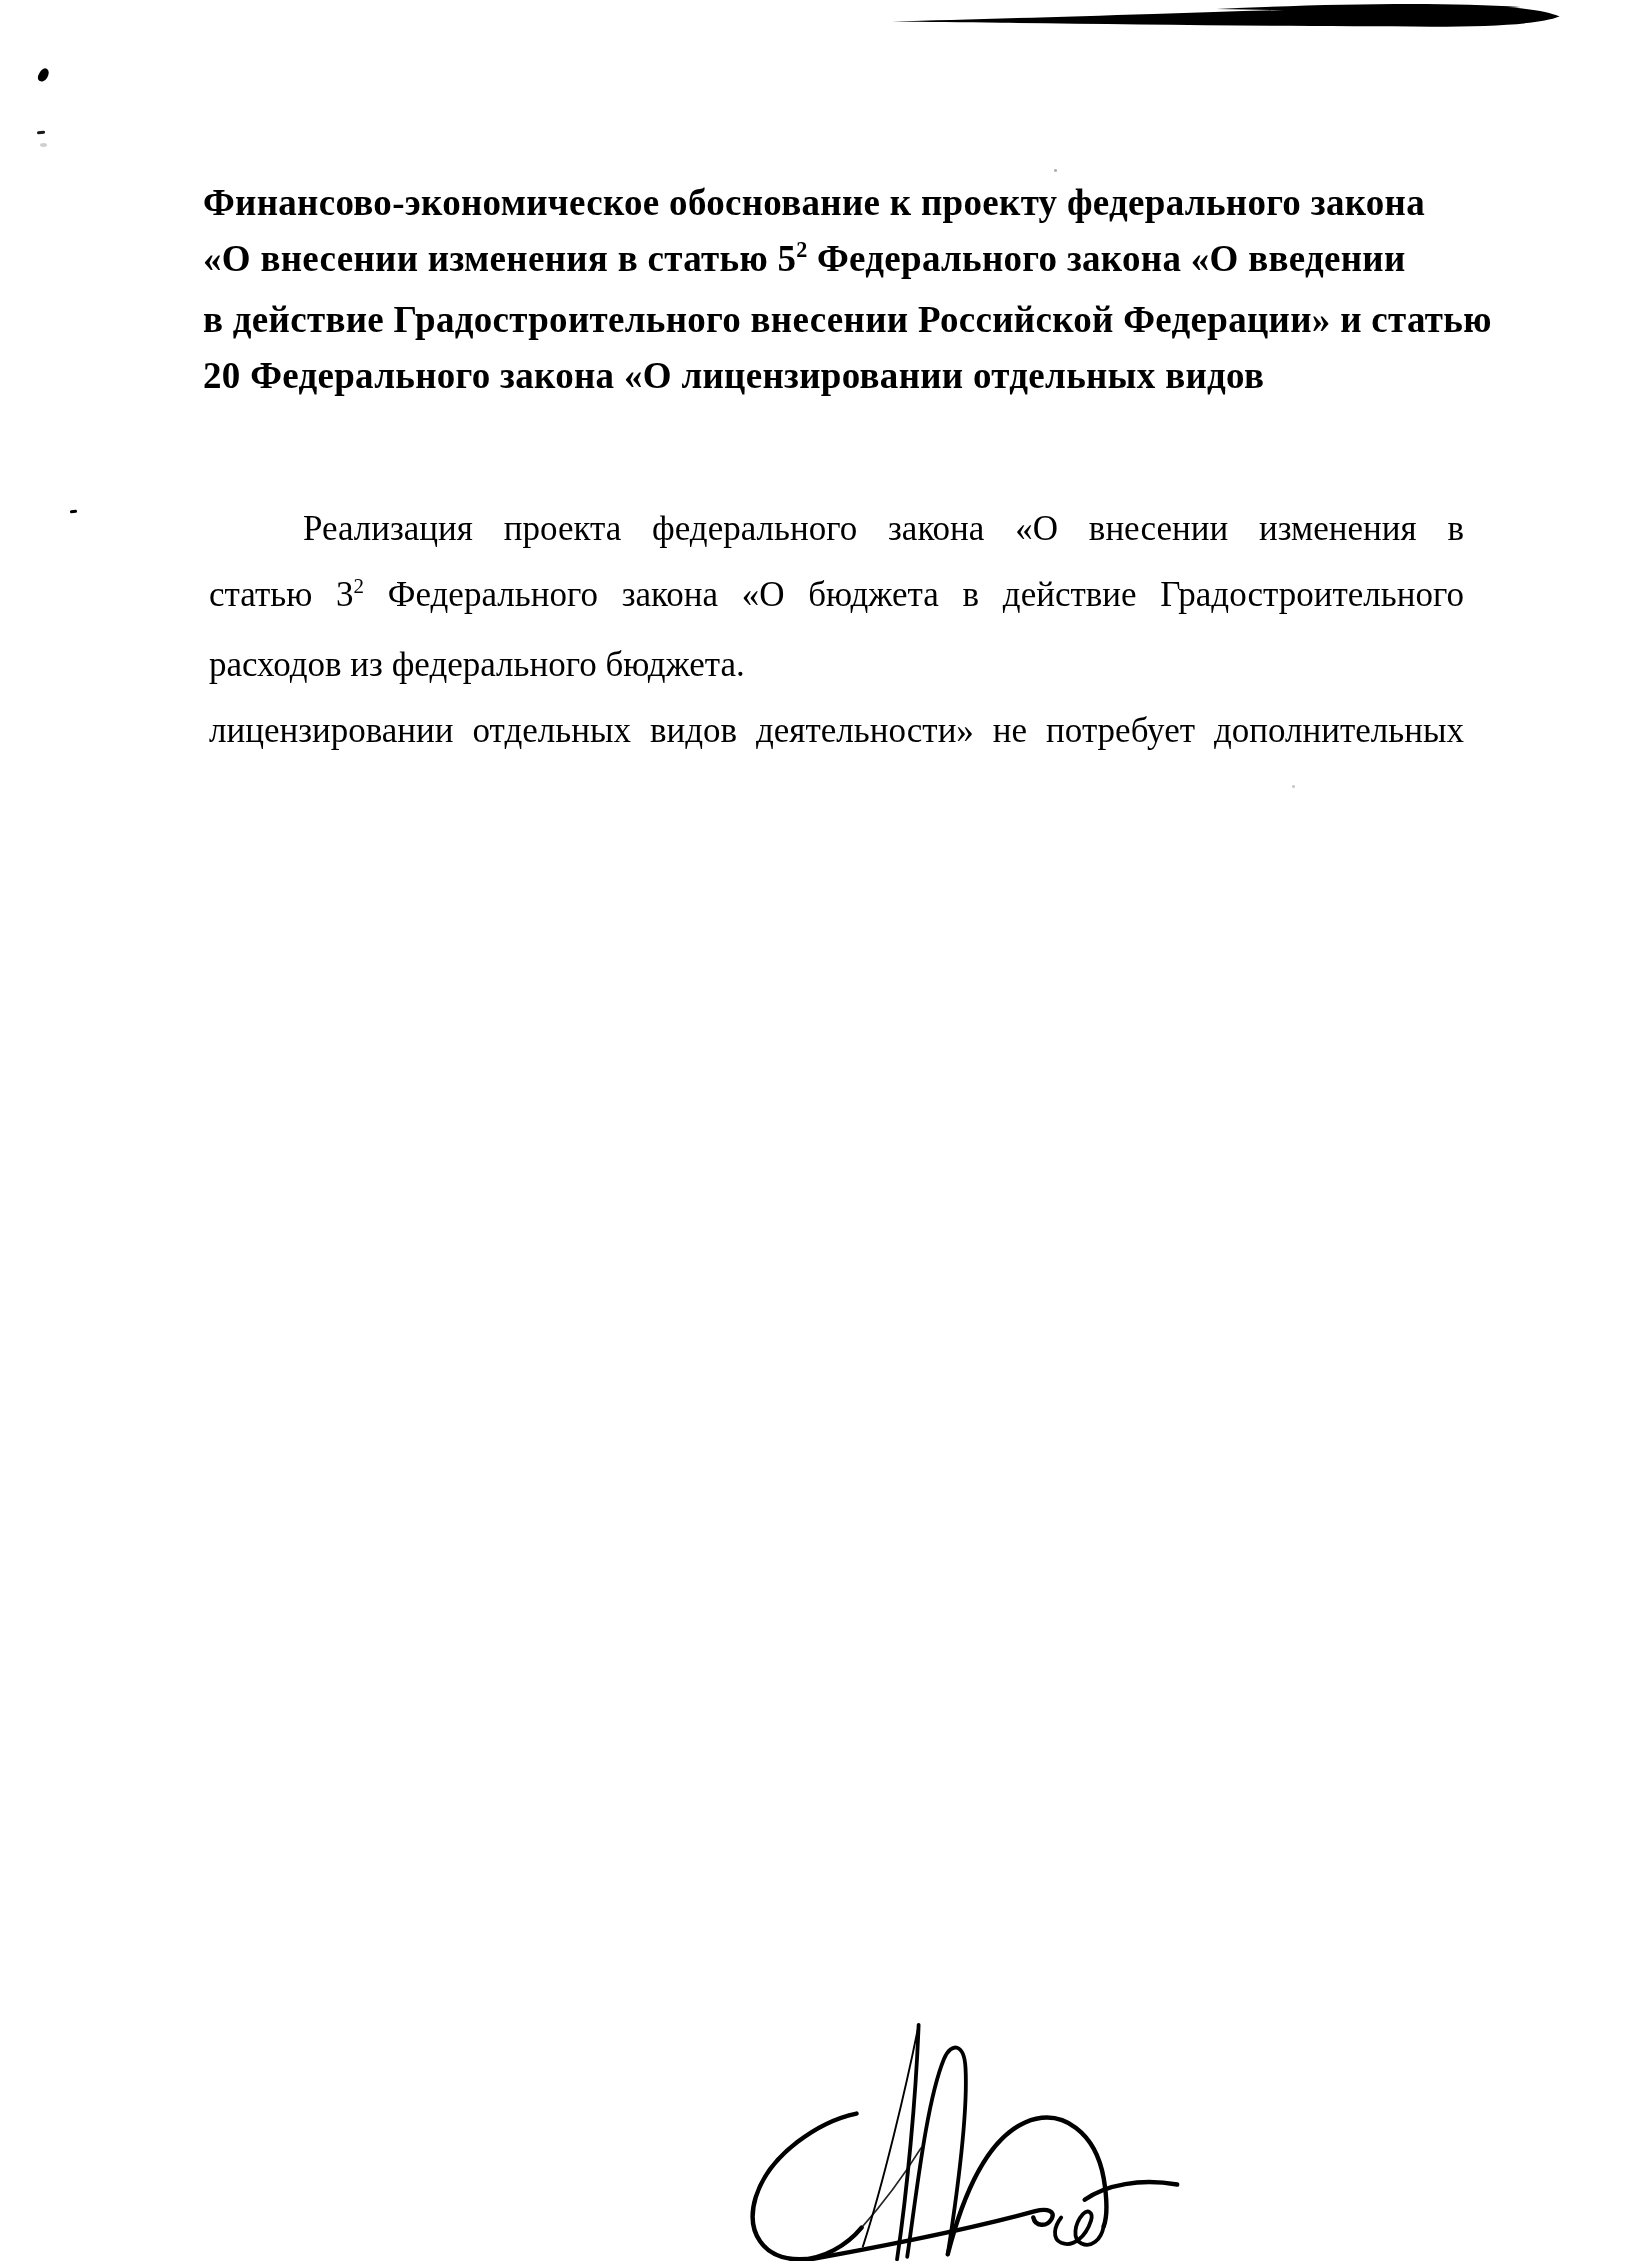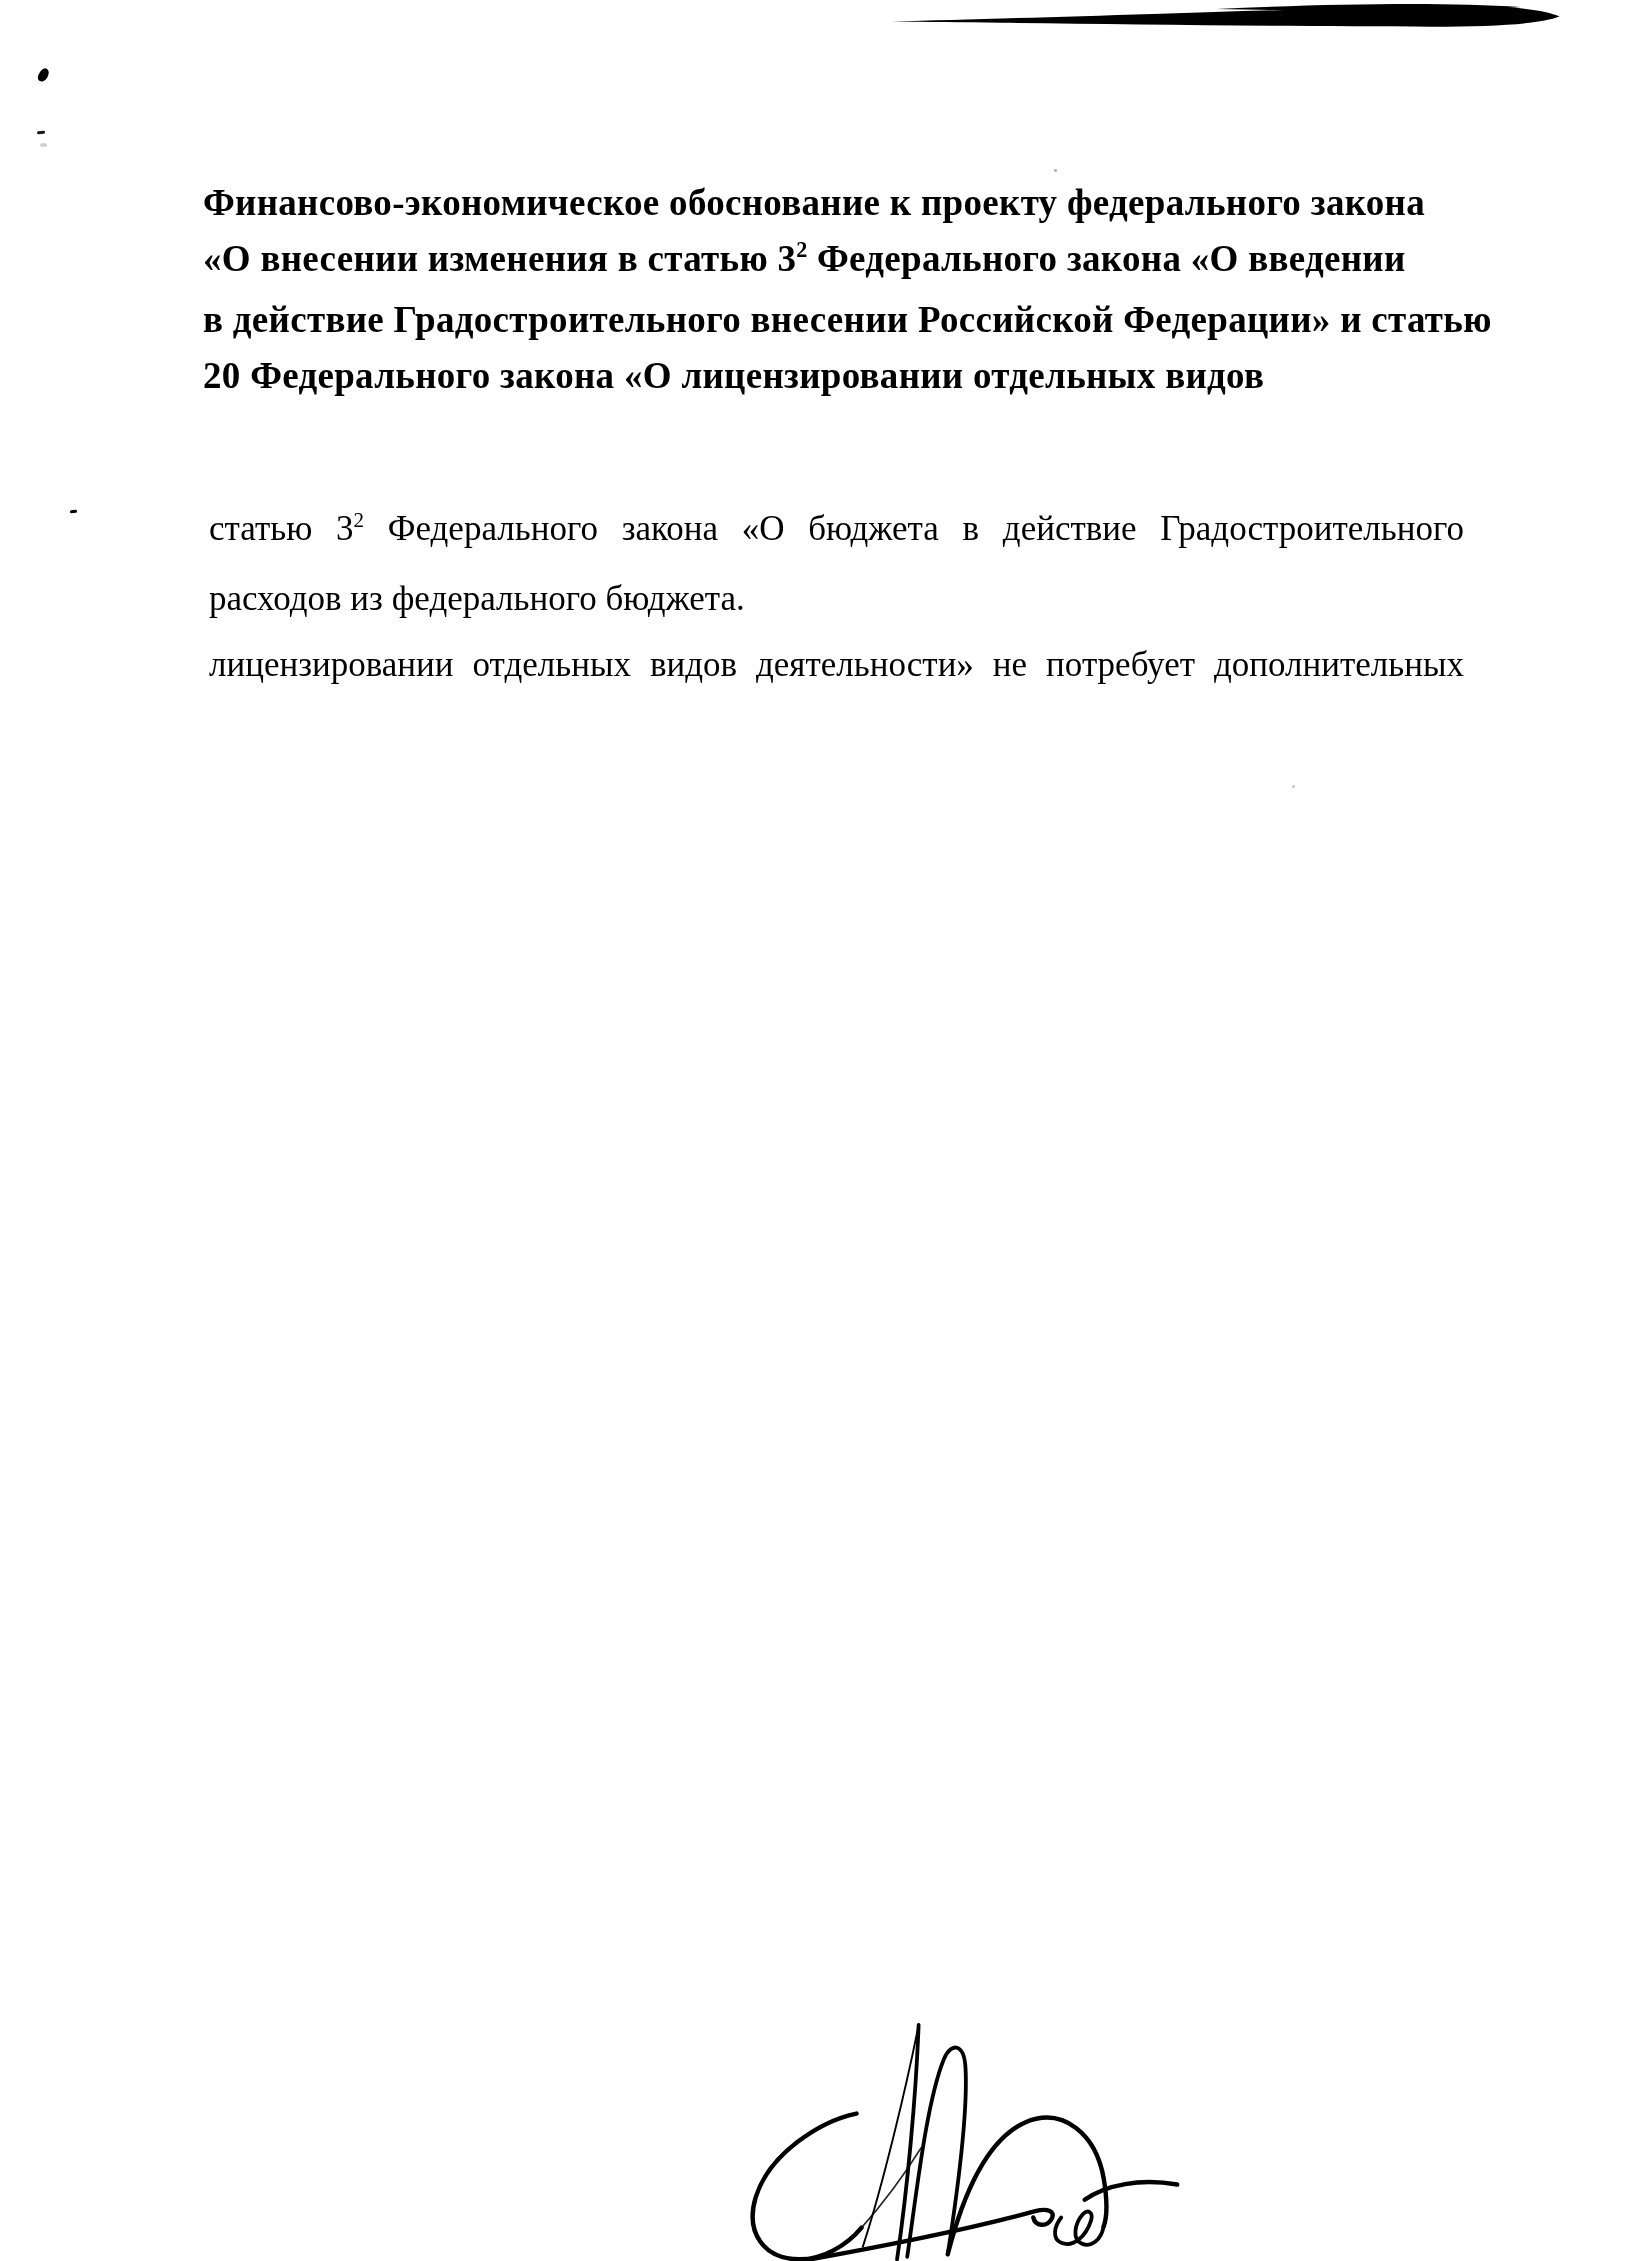--- a/index.html
+++ b/index.html
@@ -87,26 +87,27 @@
 
   <div class="mark mark-blob"></div>
   <div class="mark mark-dash1"></div>
   <div class="mark mark-smudge"></div>
   <div class="mark mark-dash2"></div>
   <div class="mark mark-fleck1"></div>
   <div class="mark mark-fleck2"></div>
 
   <div id="title" class="title-block">
       <div class="line"><span>Финансово-экономическое обоснование к проекту федерального закона</span></div>
-      <div class="line"><span>«О внесении изменения в статью 3</span><span class="sup">2</span><span> Федерального закона «О введении</span></div>
+      <div class="line"><span>«О внесении изменения в статью 5</span><span class="sup">2</span><span> Федерального закона «О введении</span></div>
       <div class="line"><span>в действие Градостроительного внесении Российской Федерации» и статью</span></div>
       <div class="line"><span>20 Федерального закона «О лицензировании отдельных видов</span></div>
     </div>
 
   <div id="body-text" class="body-block">
+      <div class="line justify indent"><span>Реализация проекта федерального закона «О внесении изменения в</span></div>
       <div class="line justify"><span>статью 3</span><span class="sup">2</span><span> Федерального закона «О бюджета в действие Градостроительного</span></div>
       <div class="line"><span>расходов из федерального бюджета.</span></div>
       <div class="line justify"><span>лицензировании отдельных видов деятельности» не потребует дополнительных</span></div>
     </div>
 
   <svg class="signature" viewBox="0 0 800 440" aria-hidden="true">
     <path stroke-width="7" d="
       M 258 198 C 200 210, 120 262, 99 330 C 82 386, 112 428, 168 428 C 205 428, 243 406, 266 378"></path>
     <path stroke-width="7" d="
       M 140 436 C 300 408, 430 382, 540 352 C 560 347, 572 352, 566 364 C 558 378, 540 376, 537 362"></path>

